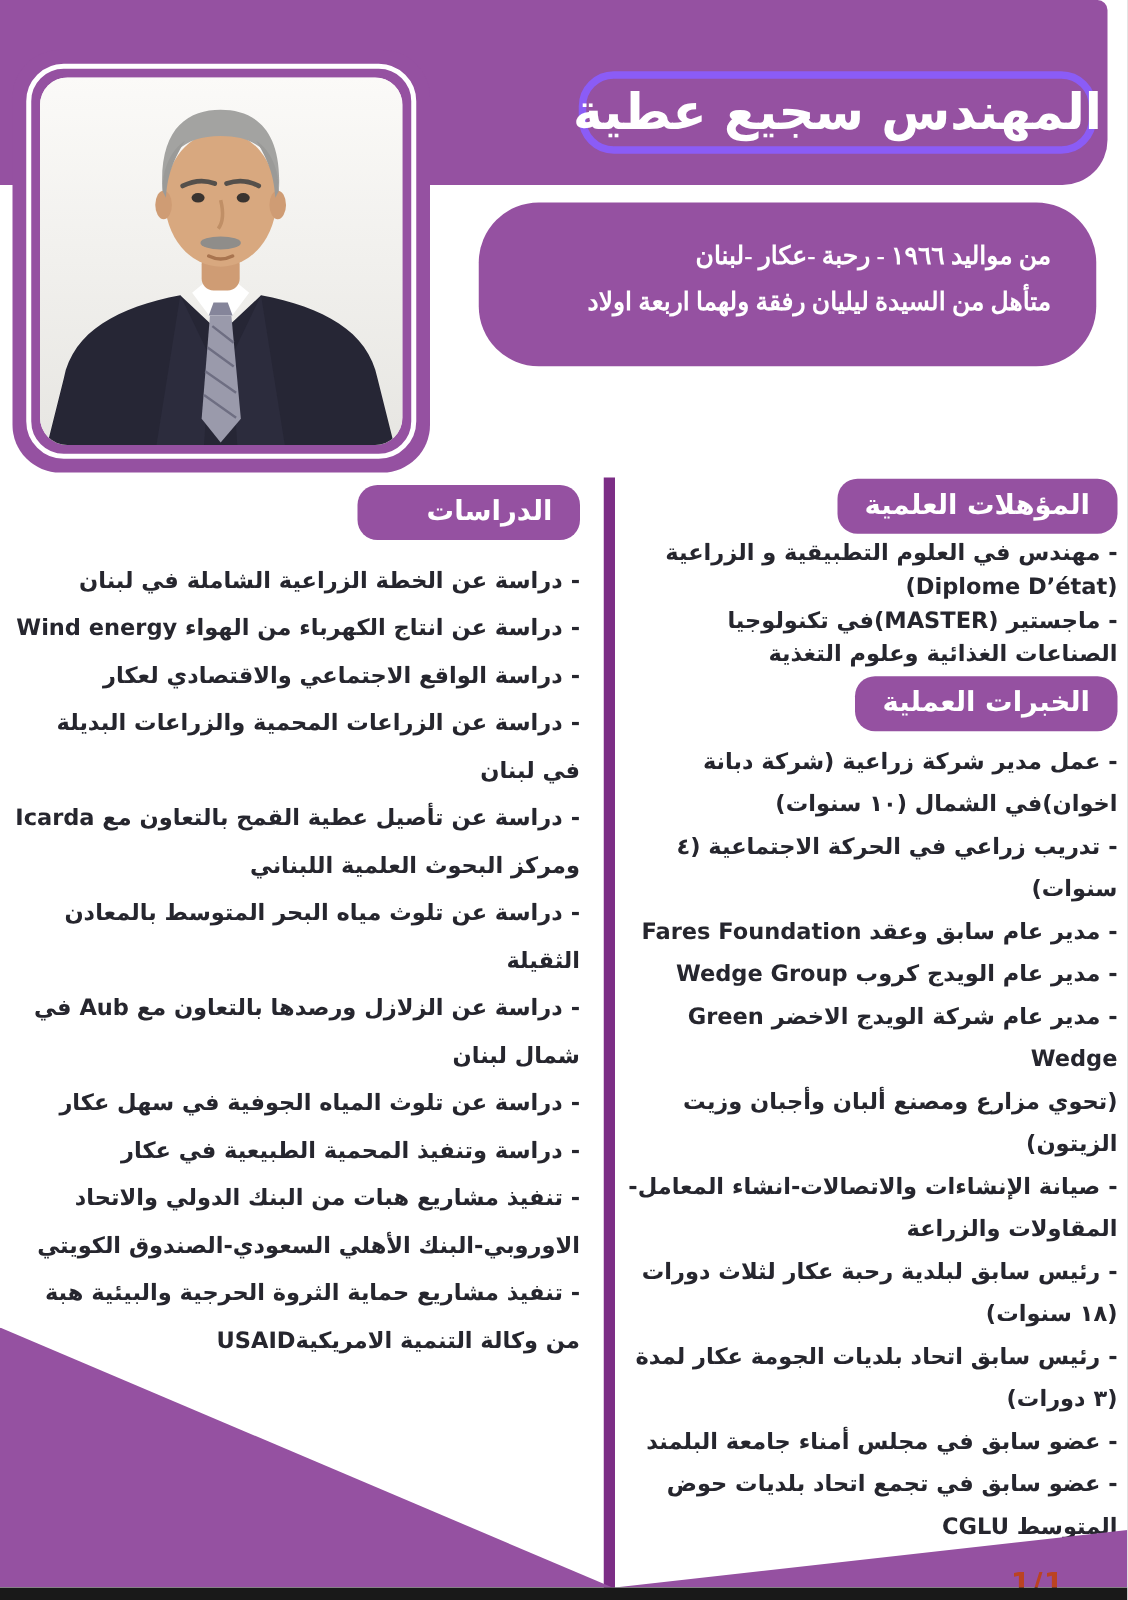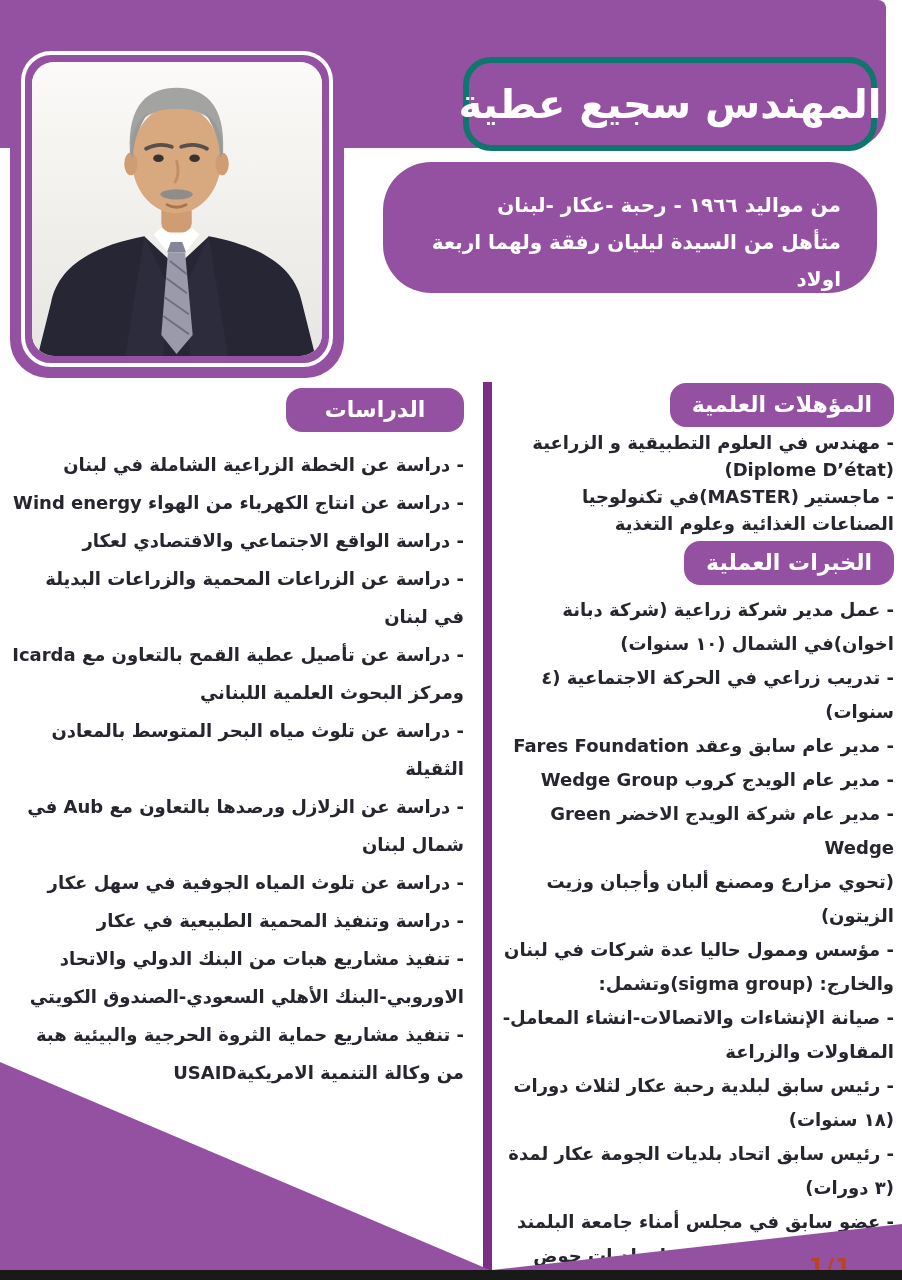--- a/index.html
+++ b/index.html
@@ -8,22 +8,22 @@
     position:relative;width:902px;height:1280px;margin:0 auto;
     background:#ffffff;overflow:hidden;
     font-family:"DejaVu Sans",sans-serif;
   }
   
   .header-band{
     position:absolute;left:0;top:0;width:886px;height:148px;
     background:#9551a1;border-bottom-right-radius:36px;border-top-right-radius:8px;
   }
   .name-box-border{
-    position:absolute;left:463px;top:57px;width:414px;height:94px;
-    border:6px solid #0f766e;border-radius:28px;
+    position:absolute;left:463px;top:57px;width:414px;height:66px;
+    border:6px solid #8b5cf6;border-radius:28px;
     display:flex;align-items:center;justify-content:center;
   }
   .name-title{
     color:#ffffff;font-size:40px;font-weight:bold;line-height:1;
     letter-spacing:1px;white-space:nowrap;direction:rtl;
   }
   
   .photo-frame{
     position:absolute;left:10px;top:40px;width:334px;height:338px;
     background:#9551a1;border-radius:38px;
@@ -34,36 +34,36 @@
   }
   .photo{
     width:100%;height:100%;border-radius:22px;overflow:hidden;background:#f4f3f0;
   }
   .photo svg{display:block;width:100%;height:100%;}
   
   .bio-bubble{
     position:absolute;left:383px;top:162px;width:494px;height:131px;
     background:#9551a1;border-radius:48px;
     direction:rtl;text-align:right;color:#ffffff;
-    padding:25px 36px 0 20px;font-size:20px;font-weight:bold;line-height:37px;
+    padding:25px 36px 0 20px;font-size:20px;font-weight:bold;line-height:37px;font-family:Liberation Serif, serif;
   }
   
   .column-divider{
     position:absolute;left:483px;top:382px;width:9px;height:888px;
     background:#7c2e86;
   }
   
   .col{position:absolute;direction:rtl;text-align:right;color:#26262e;}
   .col-left{left:12px;top:388px;width:452px;}
   .col-right{left:498px;top:383px;width:396px;}
   .pill{
     display:block;width:max-content;min-width:178px;margin:0 0 0 auto;
     background:#9551a1;color:#ffffff;border-radius:16px;
     padding:0 22px;height:44px;line-height:44px;
-    font-size:22px;font-weight:bold;text-align:center;
+    font-size:22px;font-weight:bold;text-align:right;
   }
   .items{font-size:18px;font-weight:bold;}
   .items div{margin:0;}
   .items-studies{line-height:38px;margin-top:14px;}
   .items-qual{line-height:27px;margin:2px 0 4px;}
   .items-exp{line-height:34px;margin-top:8px;}
   
   .tri-left{
     position:absolute;left:0;top:1062px;width:490px;height:208px;
     background:#9551a1;clip-path:polygon(0 0,100% 100%,0 100%);
@@ -172,21 +172,20 @@
       </div>
     <div class="pill">الخبرات العملية</div>
     <div class="items items-exp">
 
     <div>- عمل مدير شركة زراعية (شركة دبانة اخوان)في الشمال (١٠ سنوات)</div>
         <div>- تدريب زراعي في الحركة الاجتماعية (٤ سنوات)</div>
         <div>- مدير عام سابق وعقد Fares Foundation</div>
         <div>- مدير عام الويدج كروب Wedge Group</div>
         <div>- مدير عام شركة الويدج الاخضر Green Wedge</div>
         <div>(تحوي مزارع ومصنع ألبان وأجبان وزيت الزيتون)</div>
-        <div>- مؤسس وممول حاليا عدة شركات في لبنان والخارج: (sigma group)وتشمل:</div>
         <div>- صيانة الإنشاءات والاتصالات-انشاء المعامل-المقاولات والزراعة</div>
         <div>- رئيس سابق لبلدية رحبة عكار لثلاث دورات (١٨ سنوات)</div>
         <div>- رئيس سابق اتحاد بلديات الجومة عكار لمدة (٣ دورات)</div>
         <div>- عضو سابق في مجلس أمناء جامعة البلمند</div>
         <div>- عضو سابق في تجمع اتحاد بلديات حوض المتوسط CGLU</div>
       </div>
   </div>
 
   <div class="tri-left"></div>
   <div class="tri-right"></div>

